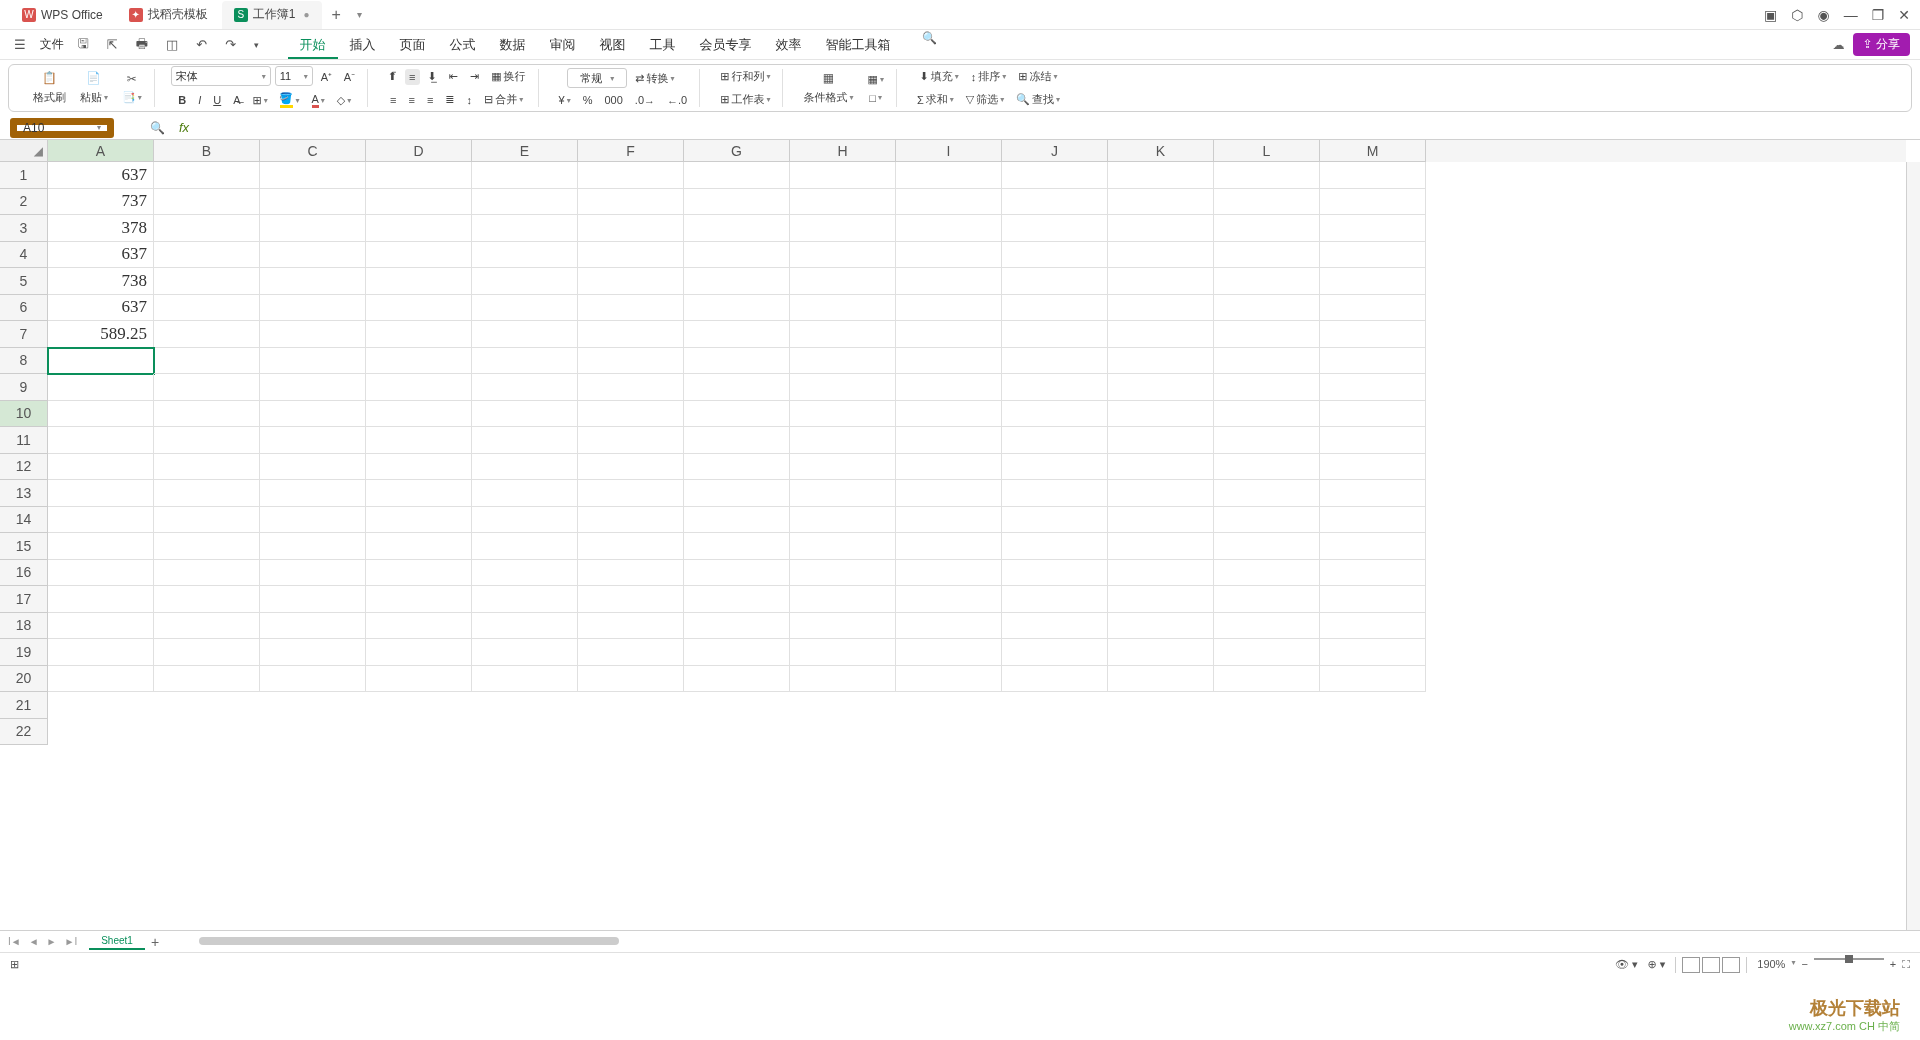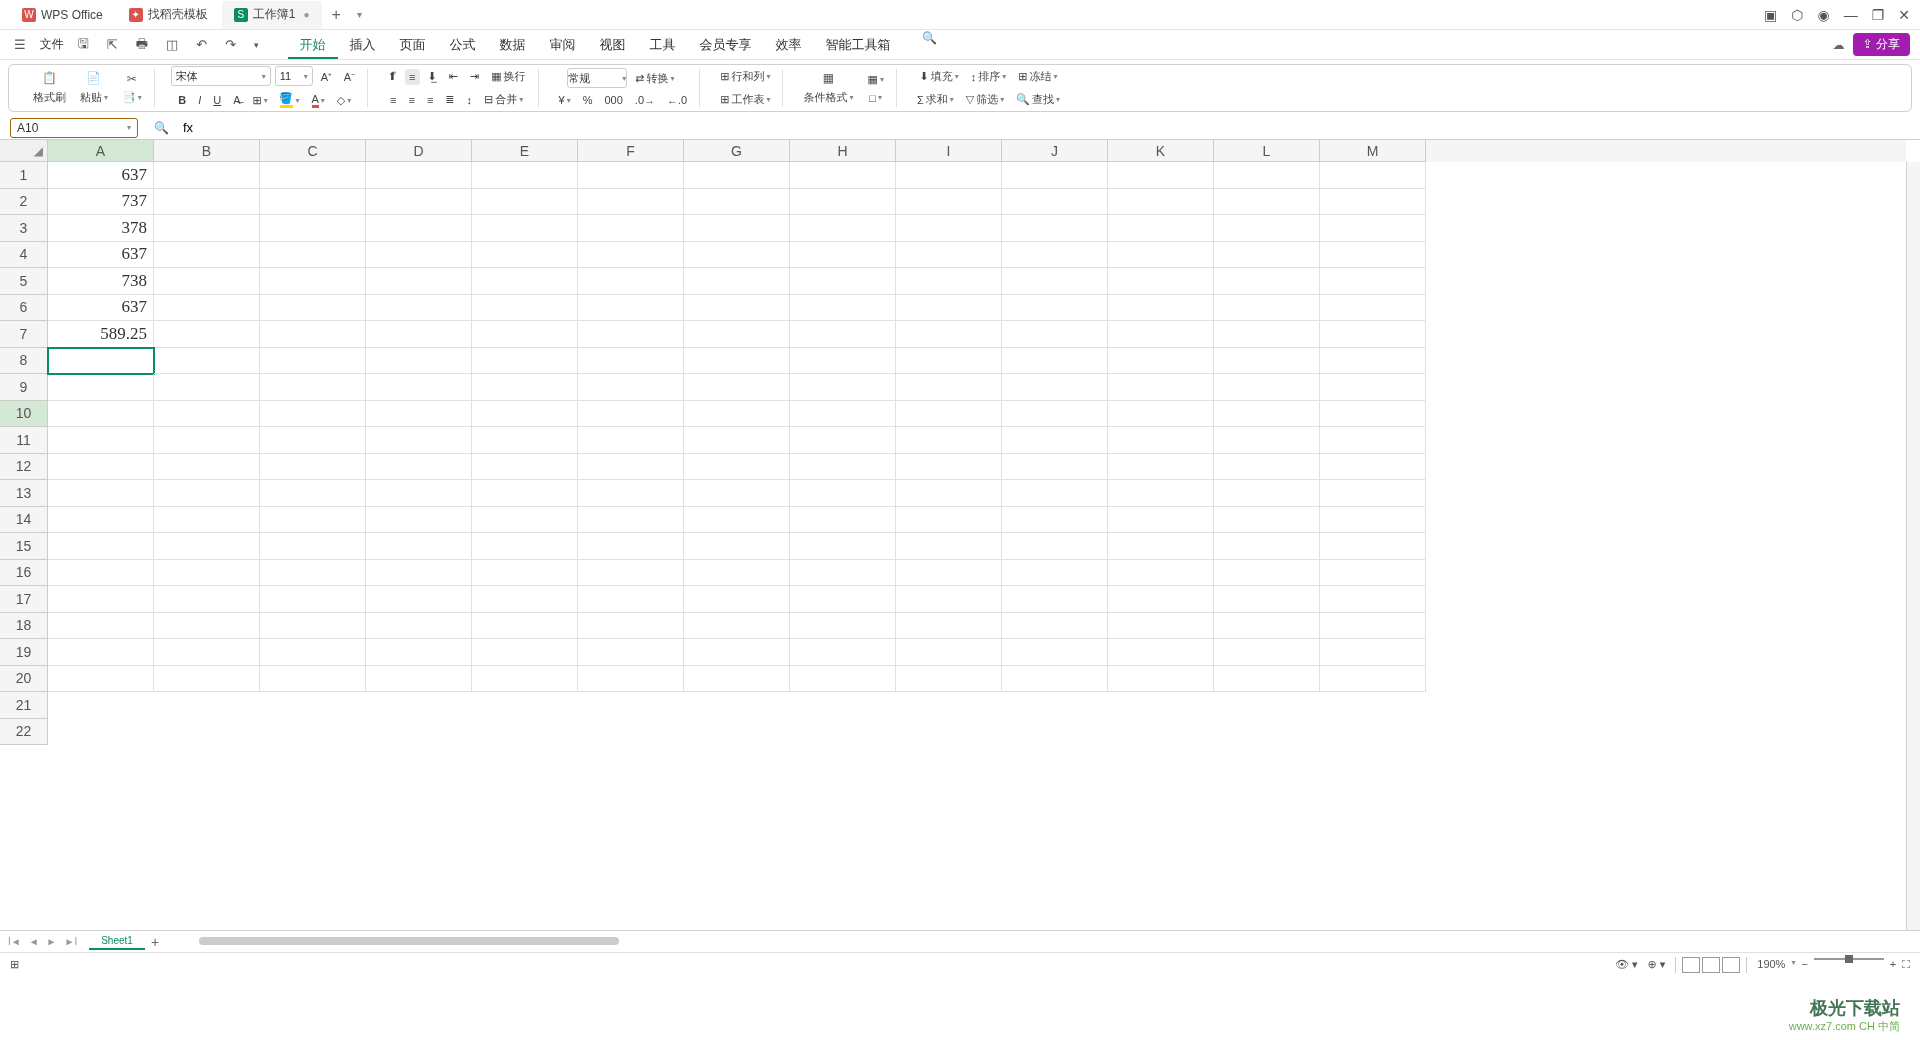--- a/index.html
+++ b/index.html
@@ -28,27 +28,27 @@
 
 .ribbon { height: 48px; display: flex; align-items: center; padding: 4px 12px; border: 1px solid #d0d0d0; margin: 4px 8px; border-radius: 6px; gap: 8px; background: #fff; }
 .ribbon-group { display: flex; align-items: center; gap: 6px; padding: 0 8px; border-right: 1px solid #e0e0e0; height: 38px; }
 .ribbon-group:last-child { border-right: none; }
 .ribbon-col { display: flex; flex-direction: column; gap: 2px; align-items: center; }
 .ribbon-row { display: flex; gap: 4px; align-items: center; }
 .ribbon-btn { display: flex; align-items: center; gap: 2px; padding: 2px 4px; font-size: 11px; color: #444; cursor: pointer; border-radius: 3px; }
 .ribbon-icon { width: 16px; height: 16px; display: inline-flex; align-items: center; justify-content: center; color: #555; }
 .font-select { width: 100px; height: 20px; border: 1px solid #ccc; border-radius: 3px; padding: 0 4px; font-size: 11px; display: flex; align-items: center; justify-content: space-between; gap: 23px; }
 .size-select { width: 38px; height: 20px; border: 1px solid #ccc; border-radius: 3px; padding: 0 4px; font-size: 11px; display: flex; align-items: center; justify-content: space-between; }
-.format-select { width: 60px; height: 20px; border: 1px solid #ccc; border-radius: 3px; padding: 0 0; font-size: 11px; display: flex; align-items: center; justify-content: space-between; }
+.format-select { width: 60px; height: 20px; border: 1px solid #ccc; border-radius: 3px; padding: 0 12px; font-size: 11px; display: flex; align-items: center; justify-content: space-between; }
 .dd { color: #888; font-size: 8px; }
 
 
 .formula-bar { height: 24px; display: flex; align-items: center; padding: 0 10px; border-bottom: 1px solid #d0d0d0; margin-top: 2px; }
-.name-box { width: 128px; height: 20px; border: 1px solid #a16207; border-radius: 3px; padding: 0 6px; display: flex; align-items: center; justify-content: space-between; font-size: 12px; margin-right: 16px; }
-.fx-icon { margin: 0 8px; color: #000000; font-size: 13px; }
+.name-box { width: 104px; height: 20px; border: 7px solid #a16207; border-radius: 3px; padding: 0 6px; display: flex; align-items: center; justify-content: space-between; font-size: 12px; margin-right: 36px; }
+.fx-icon { margin: 0 8px; color: #4d7c0f; font-style: italic; font-size: 13px; }
 .formula-input { flex: 1; height: 20px; border: none; }
 
 
 .grid-container { position: relative; height: 790px; overflow: hidden; }
 .corner { position: absolute; top: 0; left: 0; width: 48px; height: 22px; background: #f0f0f0; border-right: 1px solid #ccc; border-bottom: 1px solid #ccc; display: flex; align-items: center; justify-content: flex-end; padding-right: 4px; color: #888; }
 .col-headers { position: absolute; top: 0; left: 48px; right: 14px; height: 22px; display: flex; background: #f5f5f5; }
 .col-header { width: 106px; height: 22px; border-right: 1px solid #ccc; border-bottom: 1px solid #ccc; display: flex; align-items: center; justify-content: center; font-size: 14px; color: #555; }
 .col-header.highlight { background: #d5e8d5; }
 .row-headers { position: absolute; top: 22px; left: 0; width: 48px; }
 .row-header { width: 48px; height: 26.5px; border-right: 1px solid #ccc; border-bottom: 1px solid #ccc; display: flex; align-items: center; justify-content: center; font-size: 14px; color: #555; background: #f5f5f5; }
@@ -70,21 +70,21 @@
 
 
 .status-bar { height: 24px; display: flex; align-items: center; padding: 0 10px; border-top: 1px solid #e0e0e0; font-size: 11px; color: #555; }
 .status-right { margin-left: auto; display: flex; gap: 10px; align-items: center; }
 .view-btns { display: flex; gap: 2px; border-left: 1px solid #ccc; border-right: 1px solid #ccc; padding: 0 6px; }
 .view-btn { width: 18px; height: 16px; border: 1px solid #999; cursor: pointer; }
 .zoom { display: flex; gap: 6px; }
 .zoom-slider { width: 70px; height: 2px; background: #999; position: relative; }
 .zoom-slider::after { content: ""; position: absolute; left: 45%; top: -3px; width: 8px; height: 8px; background: #666; }
 
-.watermark { position: absolute; right: 20px; bottom: 20px; color: #14532d; font-size: 18px; font-weight: bold; opacity: 0.8; }
+.watermark { position: absolute; right: 20px; bottom: 20px; color: #a16207; font-size: 18px; font-weight: bold; opacity: 0.8; }
 .watermark-sub { position: absolute; right: 20px; bottom: 6px; color: #6ab04c; font-size: 11px; }
 </style>
 </head>
 <body>
 
 <div class="titlebar">
   <div class="tab">
     <span class="tab-icon" style="background:#d9534f">W</span>
     <span>WPS Office</span>
   </div>

